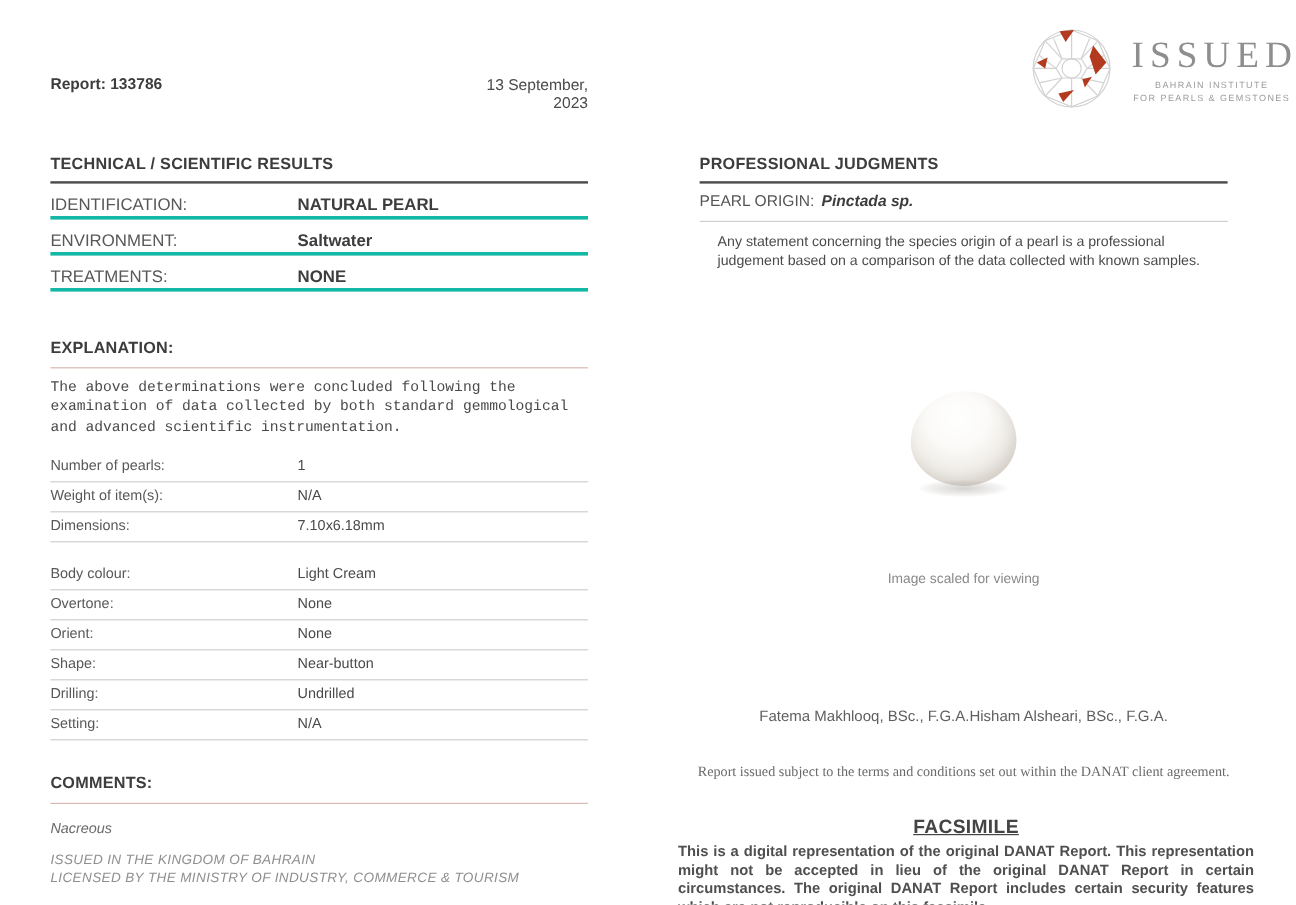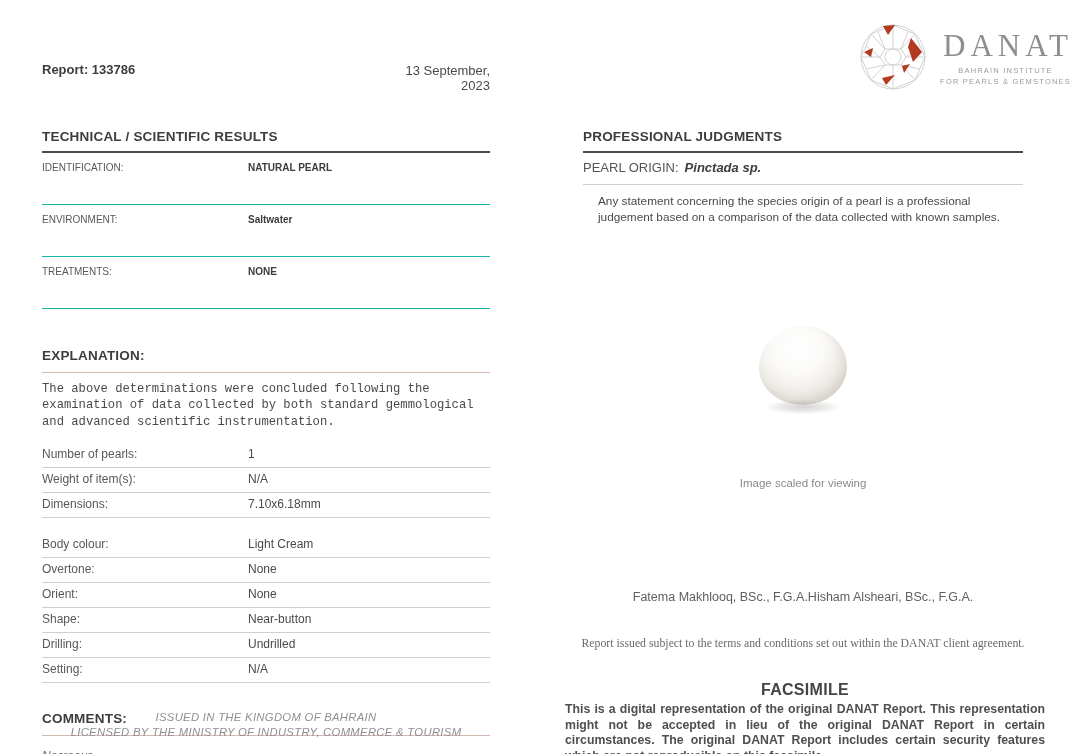--- a/index.html
+++ b/index.html
@@ -33,43 +33,43 @@
   .col-right { left:583px; top:129px; width:440px; }
 
   .section-title {
     font-size:13.5px; font-weight:bold; color:#3d3d3d; letter-spacing:0.2px;
     padding-bottom:7px; border-bottom:2px solid #4b4b4b;
   }
   .section-title.rose { border-bottom:1px solid #d6bab2; padding-bottom:9px; }
 
   .big-row {
     display:flex; align-items:flex-start;
-    padding:9px 0 31px; border-bottom:1px solid #14b8a6;
-    font-size:10px;
+    padding:9px 0 2px; border-bottom:3px solid #14b8a6;
+    font-size:14px;
   }
   .big-row .lbl { width:206px; color:#585858; }
   .big-row .val { font-weight:bold; color:#3d3d3d; }
 
   .expl-title { margin-top:39px; }
   .expl-text  { margin-top:8px; font-size:12.2px; line-height:1.35; color:#4a4a4a;font-family:Liberation Mono, monospace; }
 
   .props { margin-top:13px; }
   .props.second { margin-top:15px; }
   .prop-row {
     display:flex; font-size:12px;
     padding:4px 0 6px; border-bottom:1px solid #cfcfcf;
   }
   .prop-row .lbl { width:206px; color:#585858; }
   .prop-row .val { color:#4a4a4a; }
 
   .comments-title { margin-top:28px; }
   .comments-text  { margin-top:13px; font-size:12px; font-style:italic; color:#6a6a6a; }
 
   .footer-left {
-    left:42px; top:710px; width:448px; text-align:center;
+    left:42px; top:710px; width:448px; 
     font-size:11.3px; font-style:italic; color:#8f8f8f; line-height:1.3;
     letter-spacing:0.3px;
   }
 
   
   .origin-row {
     display:flex; align-items:baseline; gap:6px;
     padding:7px 0 9px; border-bottom:1px solid #cfcfcf; font-size:13px;
   }
   .origin-lbl { color:#555; }
@@ -102,21 +102,21 @@
     font-size:12.5px; color:#5f5f5f;
   }
 
   .terms {
     left:563px; top:636px; width:480px; text-align:center;
     font-family:"Liberation Serif", serif; font-size:11.8px; color:#6a6a6a;
   }
 
   .facsimile { left:565px; top:681px; width:480px; }
   .facsimile-title {
-    text-align:center; font-size:16px; font-weight:bold; color:#444; letter-spacing:0.3px;
+    text-align:center; font-size:16px; font-weight:bold; color:#444; letter-spacing:0.3px;text-decoration:underline;
   }
   .facsimile-text {
     margin-top:3px; font-size:12.3px; font-weight:bold; color:#4f4f4f;
     line-height:1.27; text-align:justify;
   }
 </style>
 </head>
 <body>
 
 <div class="abs report-no">Report: 133786</div>
@@ -148,21 +148,21 @@
       <g fill="#b23a1e" stroke="none">
         <polygon points="25,4 37,3 30,13"></polygon>
         <polygon points="53,16 64,30 55,40 50,25"></polygon>
         <polygon points="6,30 15,26 13,35"></polygon>
         <polygon points="44,44 52,42 46,51"></polygon>
         <polygon points="24,56 37,53 28,63"></polygon>
       </g>
     </svg>
   </span>
   <span class="logo-text">
-    <span class="logo-wordmark">DANAT</span>
+    <span class="logo-wordmark">ISSUED</span>
     <span class="logo-sub">
       <span>BAHRAIN INSTITUTE</span><br>
       <span>FOR PEARLS &amp; GEMSTONES</span>
     </span>
   </span>
 </div>
 
 <div class="abs col-left">
   <div class="section-title">TECHNICAL / SCIENTIFIC RESULTS</div>
 

